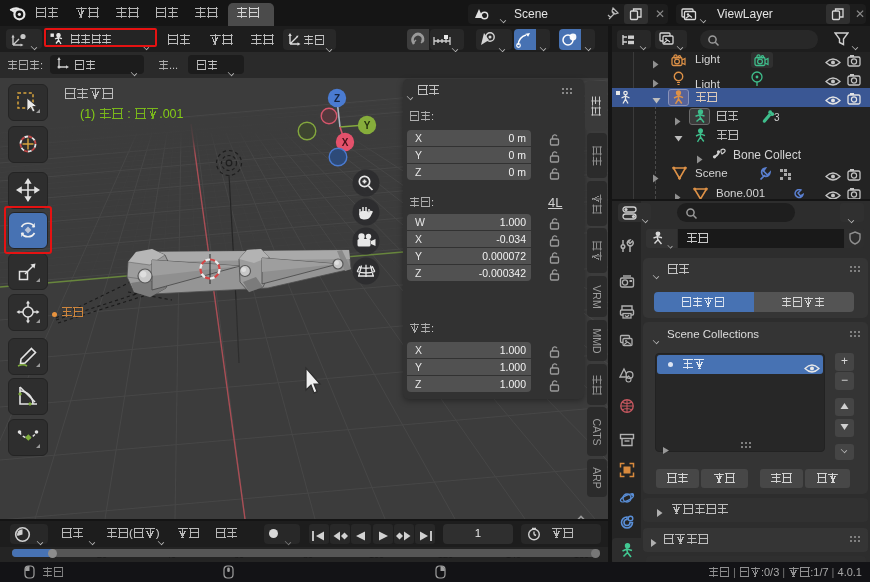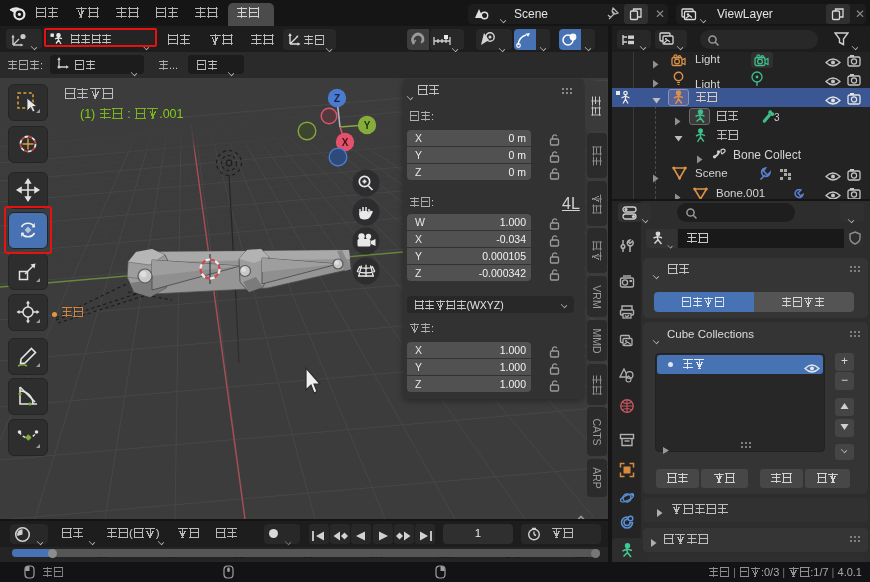--- a/index.html
+++ b/index.html
@@ -487,57 +487,53 @@
         </svg></div>
       <div class="abs" style="left:4px;top:86px;width:124px;height:16px;background:#515151;border-radius:0 0 4px 4px;">
         <span style="position:absolute;left:8px;top:2px;font-size:10.5px;color:#e8e8e8;">Z</span>
         <span style="position:absolute;right:5px;top:2px;font-size:10.5px;color:#f2f2f2;">0 m</span>
       </div>
       <div class="abs" style="left:146px;top:88px;"><svg width="11" height="13" viewBox="0 0 11 13">
           <rect x="1.5" y="6" width="8" height="6" rx="1" fill="none" stroke="#9a9a9a" stroke-width="1.3"></rect>
           <path d="M3.5 6 V4 a2.3 2.3 0 0 1 4.4 -.8" fill="none" stroke="#9a9a9a" stroke-width="1.3"></path>
         </svg></div>
       <div class="abs t" style="left:6px;top:118px;font-size:11px;color:#c6c6c6;"><i class="d"></i><i class="c"></i>:</div>
-      <div class="abs t" style="left:159px;top:117px;font-size:16px;color:#d0d0d0;text-decoration:underline;">4L</div>
+      <div class="abs t" style="left:145px;top:117px;font-size:13px;color:#d0d0d0;text-decoration:underline;">4L</div>
       <div class="abs" style="left:4px;top:136px;width:124px;height:16px;background:#515151;border-radius:4px 4px 0 0;">
         <span style="position:absolute;left:8px;top:2px;font-size:10.5px;color:#e8e8e8;">W</span>
         <span style="position:absolute;right:5px;top:2px;font-size:10.5px;color:#f2f2f2;">1.000</span>
       </div>
       <div class="abs" style="left:146px;top:138px;"><svg width="11" height="13" viewBox="0 0 11 13">
           <rect x="1.5" y="6" width="8" height="6" rx="1" fill="none" stroke="#9a9a9a" stroke-width="1.3"></rect>
           <path d="M3.5 6 V4 a2.3 2.3 0 0 1 4.4 -.8" fill="none" stroke="#9a9a9a" stroke-width="1.3"></path>
         </svg></div>
       <div class="abs" style="left:4px;top:153px;width:124px;height:16px;background:#515151;border-radius:0 0 0 0;">
         <span style="position:absolute;left:8px;top:2px;font-size:10.5px;color:#e8e8e8;">X</span>
         <span style="position:absolute;right:5px;top:2px;font-size:10.5px;color:#f2f2f2;">-0.034</span>
       </div>
       <div class="abs" style="left:146px;top:155px;"><svg width="11" height="13" viewBox="0 0 11 13">
           <rect x="1.5" y="6" width="8" height="6" rx="1" fill="none" stroke="#9a9a9a" stroke-width="1.3"></rect>
           <path d="M3.5 6 V4 a2.3 2.3 0 0 1 4.4 -.8" fill="none" stroke="#9a9a9a" stroke-width="1.3"></path>
         </svg></div>
       <div class="abs" style="left:4px;top:170px;width:124px;height:16px;background:#515151;border-radius:0 0 0 0;">
         <span style="position:absolute;left:8px;top:2px;font-size:10.5px;color:#e8e8e8;">Y</span>
-        <span style="position:absolute;right:5px;top:2px;font-size:10.5px;color:#f2f2f2;">0.000105</span>
+        <span style="position:absolute;right:5px;top:2px;font-size:10.5px;color:#f2f2f2;">0.000072</span>
       </div>
       <div class="abs" style="left:146px;top:172px;"><svg width="11" height="13" viewBox="0 0 11 13">
           <rect x="1.5" y="6" width="8" height="6" rx="1" fill="none" stroke="#9a9a9a" stroke-width="1.3"></rect>
           <path d="M3.5 6 V4 a2.3 2.3 0 0 1 4.4 -.8" fill="none" stroke="#9a9a9a" stroke-width="1.3"></path>
         </svg></div>
       <div class="abs" style="left:4px;top:187px;width:124px;height:16px;background:#515151;border-radius:0 0 4px 4px;">
         <span style="position:absolute;left:8px;top:2px;font-size:10.5px;color:#e8e8e8;">Z</span>
         <span style="position:absolute;right:5px;top:2px;font-size:10.5px;color:#f2f2f2;">-0.000342</span>
       </div>
       <div class="abs" style="left:146px;top:189px;"><svg width="11" height="13" viewBox="0 0 11 13">
           <rect x="1.5" y="6" width="8" height="6" rx="1" fill="none" stroke="#9a9a9a" stroke-width="1.3"></rect>
           <path d="M3.5 6 V4 a2.3 2.3 0 0 1 4.4 -.8" fill="none" stroke="#9a9a9a" stroke-width="1.3"></path>
         </svg></div>
-      <div class="abs" style="left:4px;top:218px;width:167px;height:17px;background:#282828;border-radius:4px;">
-        <span class="t" style="position:absolute;left:7px;top:3px;font-size:10.5px;color:#e4e4e4;"><i class="c"></i><i class="d"></i><i class="e"></i><i class="c"></i><i class="d"></i>(WXYZ)</span>
-        <span class="chev" style="position:absolute;right:6px;top:5px;"></span>
-      </div>
       <div class="abs t" style="left:6px;top:244px;font-size:11px;color:#c6c6c6;"><i class="e"></i><i class="d"></i>:</div>
       <div class="abs" style="left:4px;top:264px;width:124px;height:16px;background:#515151;border-radius:4px 4px 0 0;">
         <span style="position:absolute;left:8px;top:2px;font-size:10.5px;color:#e8e8e8;">X</span>
         <span style="position:absolute;right:5px;top:2px;font-size:10.5px;color:#f2f2f2;">1.000</span>
       </div>
       <div class="abs" style="left:146px;top:266px;"><svg width="11" height="13" viewBox="0 0 11 13">
           <rect x="1.5" y="6" width="8" height="6" rx="1" fill="none" stroke="#9a9a9a" stroke-width="1.3"></rect>
           <path d="M3.5 6 V4 a2.3 2.3 0 0 1 4.4 -.8" fill="none" stroke="#9a9a9a" stroke-width="1.3"></path>
         </svg></div>
       <div class="abs" style="left:4px;top:281px;width:124px;height:16px;background:#515151;border-radius:0 0 0 0;">
@@ -889,21 +885,21 @@
       <div class="abs" style="left:31px;top:57px;width:225px;height:60px;background:#353535;border-radius:5px;"></div>
       <div class="abs" style="left:41px;top:64px;"><span class="chev"></span></div>
       <div class="abs t" style="left:55px;top:62px;font-size:11.5px;color:#dcdcdc;"><i class="c"></i><i class="d"></i></div>
       <div class="abs" style="left:237px;top:64px;width:14px;height:9px;background:radial-gradient(circle 1px at 2px 2px,#808080 90%,transparent),radial-gradient(circle 1px at 6px 2px,#808080 90%,transparent),radial-gradient(circle 1px at 10px 2px,#808080 90%,transparent),radial-gradient(circle 1px at 2px 6px,#808080 90%,transparent),radial-gradient(circle 1px at 6px 6px,#808080 90%,transparent),radial-gradient(circle 1px at 10px 6px,#808080 90%,transparent);"></div>
       <div class="abs" style="left:42px;top:91px;width:100px;height:20px;background:#4772b3;border-radius:4px 0 0 4px;"></div>
       <div class="abs" style="left:142px;top:91px;width:100px;height:20px;background:#545454;border-radius:0 4px 4px 0;"></div>
       <div class="abs t" style="left:69px;top:95px;font-size:11px;color:#fff;"><i class="c"></i><i class="d"></i><i class="e"></i><i class="c"></i></div>
       <div class="abs t" style="left:169px;top:95px;font-size:11px;color:#f0f0f0;"><i class="d"></i><i class="c"></i><i class="e"></i><i class="d"></i></div>
       <div class="abs" style="left:31px;top:121px;width:225px;height:172px;background:#343434;border-radius:5px;"></div>
       <div class="abs" style="left:41px;top:129px;"><span class="chev"></span></div>
-      <div class="abs t" style="left:55px;top:127px;font-size:11.5px;color:#dcdcdc;">Cube Collections</div>
+      <div class="abs t" style="left:55px;top:127px;font-size:11.5px;color:#dcdcdc;">Scene Collections</div>
       <div class="abs" style="left:237px;top:129px;width:14px;height:9px;background:radial-gradient(circle 1px at 2px 2px,#808080 90%,transparent),radial-gradient(circle 1px at 6px 2px,#808080 90%,transparent),radial-gradient(circle 1px at 10px 2px,#808080 90%,transparent),radial-gradient(circle 1px at 2px 6px,#808080 90%,transparent),radial-gradient(circle 1px at 6px 6px,#808080 90%,transparent),radial-gradient(circle 1px at 10px 6px,#808080 90%,transparent);"></div>
       <div class="abs" style="left:43px;top:152px;width:170px;height:99px;background:#272727;border-radius:4px;border:1px solid #222;"></div>
       <div class="abs" style="left:45px;top:154px;width:166px;height:19px;background:#4772b3;border-radius:3px;"></div>
       <div class="abs" style="left:56px;top:161px;width:5px;height:5px;border-radius:50%;background:#dde4f2;"></div>
       <div class="abs t" style="left:70px;top:157px;font-size:11.5px;color:#fff;"><i class="d"></i><i class="e"></i></div>
       <div class="abs" style="left:192px;top:159px;"><svg width="16" height="11" viewBox="0 0 16 11">
           <path d="M1 5.5 Q8 -1.5 15 5.5 Q8 12.5 1 5.5 Z" fill="none" stroke="#e8e8e8" stroke-width="1.3"></path>
           <circle cx="8" cy="5.5" r="2" fill="#e8e8e8"></circle>
         </svg></div>
       <div class="abs" style="left:50px;top:240px;"><svg width="8" height="9" viewBox="0 0 8 9">

